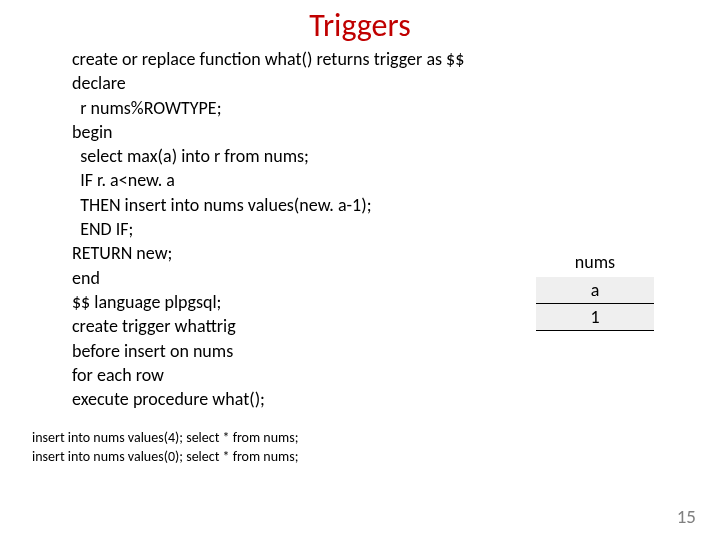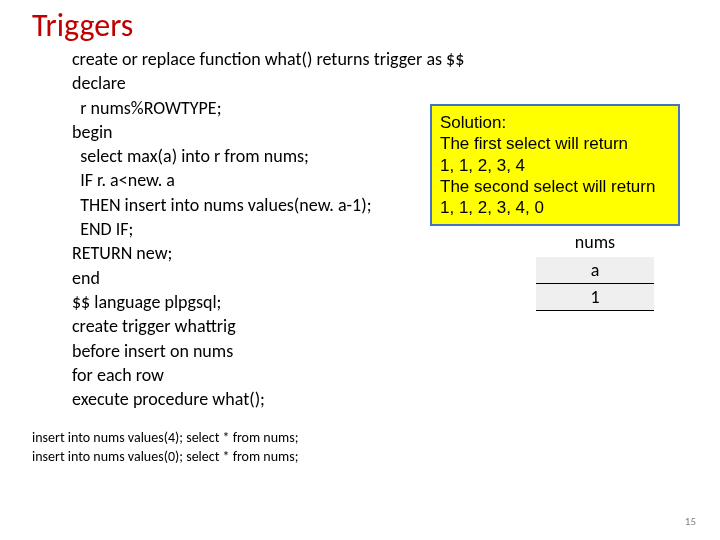--- a/index.html
+++ b/index.html
@@ -1,27 +1,27 @@
 <!DOCTYPE html>
 <html><head>
 <meta charset="utf-8">
 <style>
   * { box-sizing: border-box; margin: 0; padding: 0; }
   html, body { width: 720px; height: 540px; background: #fff; font-family: Calibri, Arial, sans-serif; color: #000; position: relative; overflow: hidden; }
   .slide { position: relative; width: 720px; height: 540px; padding: 0 32px; }
-  .title { font-size: 32px; color: #c00000; text-align: left; margin-top: 6px; margin-bottom: 2px; font-weight: 400; }
+  .title { font-size: 32px; color: #c00000; text-align: center; margin-top: 6px; margin-bottom: 2px; font-weight: 400; }
   .code-block { font-size: 18px; line-height: 1.35; white-space: pre; margin-left: 40px; }
   .inserts { font-size: 14px; line-height: 1.35; margin-top: 18px; white-space: pre; }
   .solution-box { position: absolute; top: 98px; left: 430px; width: 250px; background: #ffff00; border: 2px solid #4472c4; padding: 6px 8px; font-family: Arial, sans-serif; font-size: 17px; line-height: 1.25; }
   .nums-block { position: absolute; top: 225px; left: 536px; width: 118px; text-align: center; }
-  .nums-label { font-size: 18px; margin-bottom: 4px; }
+  .nums-label { font-size: 18px; margin-bottom: 4px; margin-top: 20px; }
   .nums-table { width: 100%; border-collapse: collapse; }
   .nums-table td { border-bottom: 1px solid #000; background: #efefef; text-align: center; font-size: 18px; padding: 2px 0; }
   .nums-table tr:first-child td { font-weight: 400; }
-  .page-num { position: absolute; right: 24px; bottom: 18px; font-size: 11px; color: #808080; margin-top: 44px; }
+  .page-num { position: absolute; right: 24px; bottom: 18px; font-size: 19px; color: #808080; margin-top: 44px; }
 </style>
 </head>
 <body>
 
 <div class="slide">
 
   <h1 class="title">Triggers</h1>
 
   <div class="code-block">create or replace function what() returns trigger as $$
 declare
@@ -35,27 +35,20 @@
 end
 $$ language plpgsql;
 create trigger whattrig
 before insert on nums
 for each row
 execute procedure what();</div>
 
   <div class="inserts">insert into nums values(4); select * from nums;
 insert into nums values(0); select * from nums;</div>
 
-  <div class="solution-box">
-    <div>Solution:</div>
-    <div>The first select will return</div>
-    <div>1, 1, 2, 3, 4</div>
-    <div>The second select will return</div>
-    <div>1, 1, 2, 3, 4, 0</div>
-  </div>
 
   <div class="nums-block">
     <div class="nums-label">nums</div>
     <table class="nums-table">
       <tbody>
           <tr>
             <td>a</td>
           </tr>
       <tr>
             <td>1</td>

